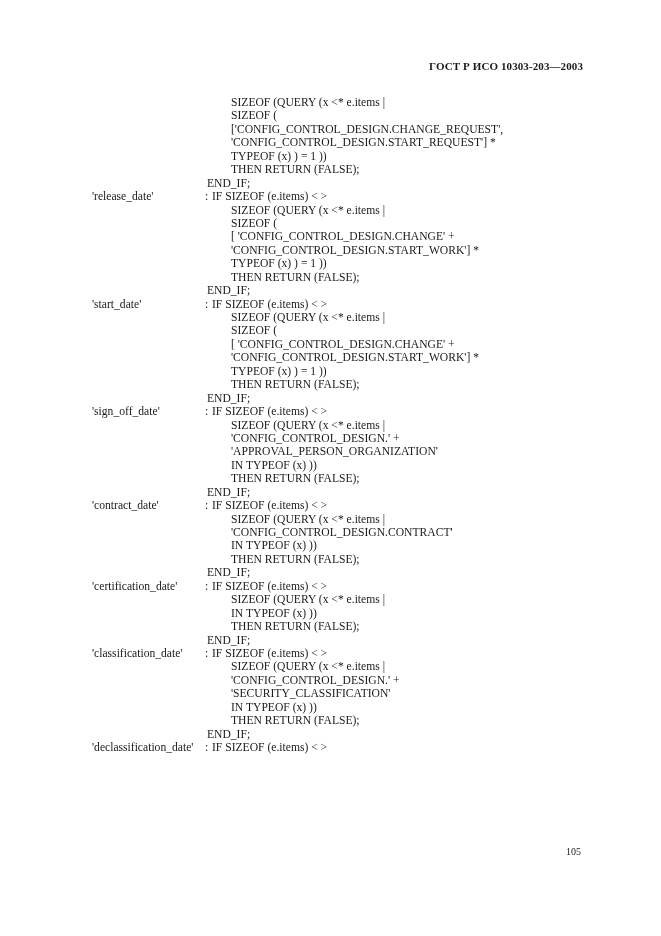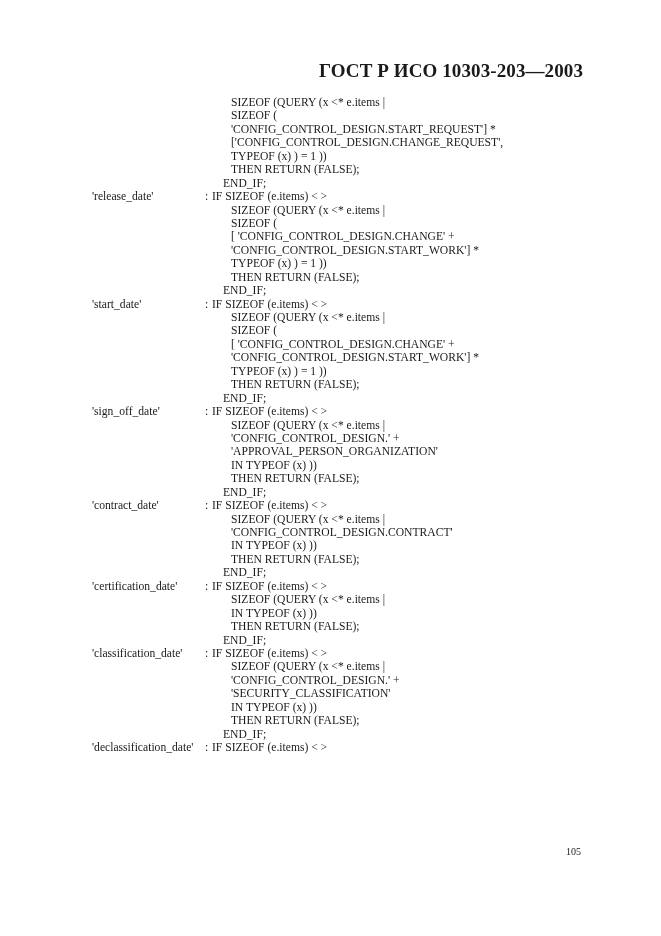--- a/index.html
+++ b/index.html
@@ -1,37 +1,37 @@
 <!DOCTYPE html>
 <html><head>
   <meta charset="utf-8">
   <style>
     html, body { margin: 0; padding: 0; background: #ffffff; }
     body { width: 661px; height: 936px; position: relative; overflow: hidden;
            font-family: "Liberation Serif", "DejaVu Serif", serif; color: #1a1a1a; }
-    .header { position: absolute; top: 60px; right: 78px; font-weight: bold; font-size: 19px; letter-spacing: 0.1px; text-align: right; }
+    .header { position: absolute; top: 60px; right: 78px; font-weight: bold; font-size: 11px; letter-spacing: 0.1px; text-align: right; }
     .body { position: absolute; top: 96px; left: 0; width: 533px; }
     .line { position: relative; height: 13.45px; font-size: 11.6px; line-height: 13.45px; white-space: pre; }
     .label { position: absolute; left: 92px; }
     .colon { position: absolute; left: 205px; }
     .kw { position: absolute; left: 212px; }
-    .end { position: absolute; left: 223px; }
+    .end { position: absolute; left: 207px; }
     .ind { position: absolute; left: 231px; }
     .pagenum { position: absolute; top: 846px; left: 566px; font-size: 10px; }
   </style>
 </head>
 <body>
 
 <div class="header">ГОСТ Р ИСО 10303-203—2003</div>
 
 <div class="body" id="code-body">
     <div class="line"><span class="ind">SIZEOF (QUERY (x &lt;* e.items |</span></div>
     <div class="line"><span class="ind">SIZEOF (</span></div>
+    <div class="line"><span class="ind">['CONFIG_CONTROL_DESIGN.CHANGE_REQUEST',</span></div>
     <div class="line"><span class="ind">'CONFIG_CONTROL_DESIGN.START_REQUEST'] *</span></div>
-    <div class="line"><span class="ind">['CONFIG_CONTROL_DESIGN.CHANGE_REQUEST',</span></div>
     <div class="line"><span class="ind">TYPEOF (x) ) = 1 ))</span></div>
     <div class="line"><span class="ind">THEN RETURN (FALSE);</span></div>
     <div class="line"><span class="end">END_IF;</span></div>
     <div class="line"><span class="label">'release_date'</span><span class="colon">:</span><span class="kw">IF SIZEOF (e.items) &lt; &gt;</span></div>
     <div class="line"><span class="ind">SIZEOF (QUERY (x &lt;* e.items |</span></div>
     <div class="line"><span class="ind">SIZEOF (</span></div>
     <div class="line"><span class="ind">[ 'CONFIG_CONTROL_DESIGN.CHANGE' +</span></div>
     <div class="line"><span class="ind">'CONFIG_CONTROL_DESIGN.START_WORK'] *</span></div>
     <div class="line"><span class="ind">TYPEOF (x) ) = 1 ))</span></div>
     <div class="line"><span class="ind">THEN RETURN (FALSE);</span></div>

